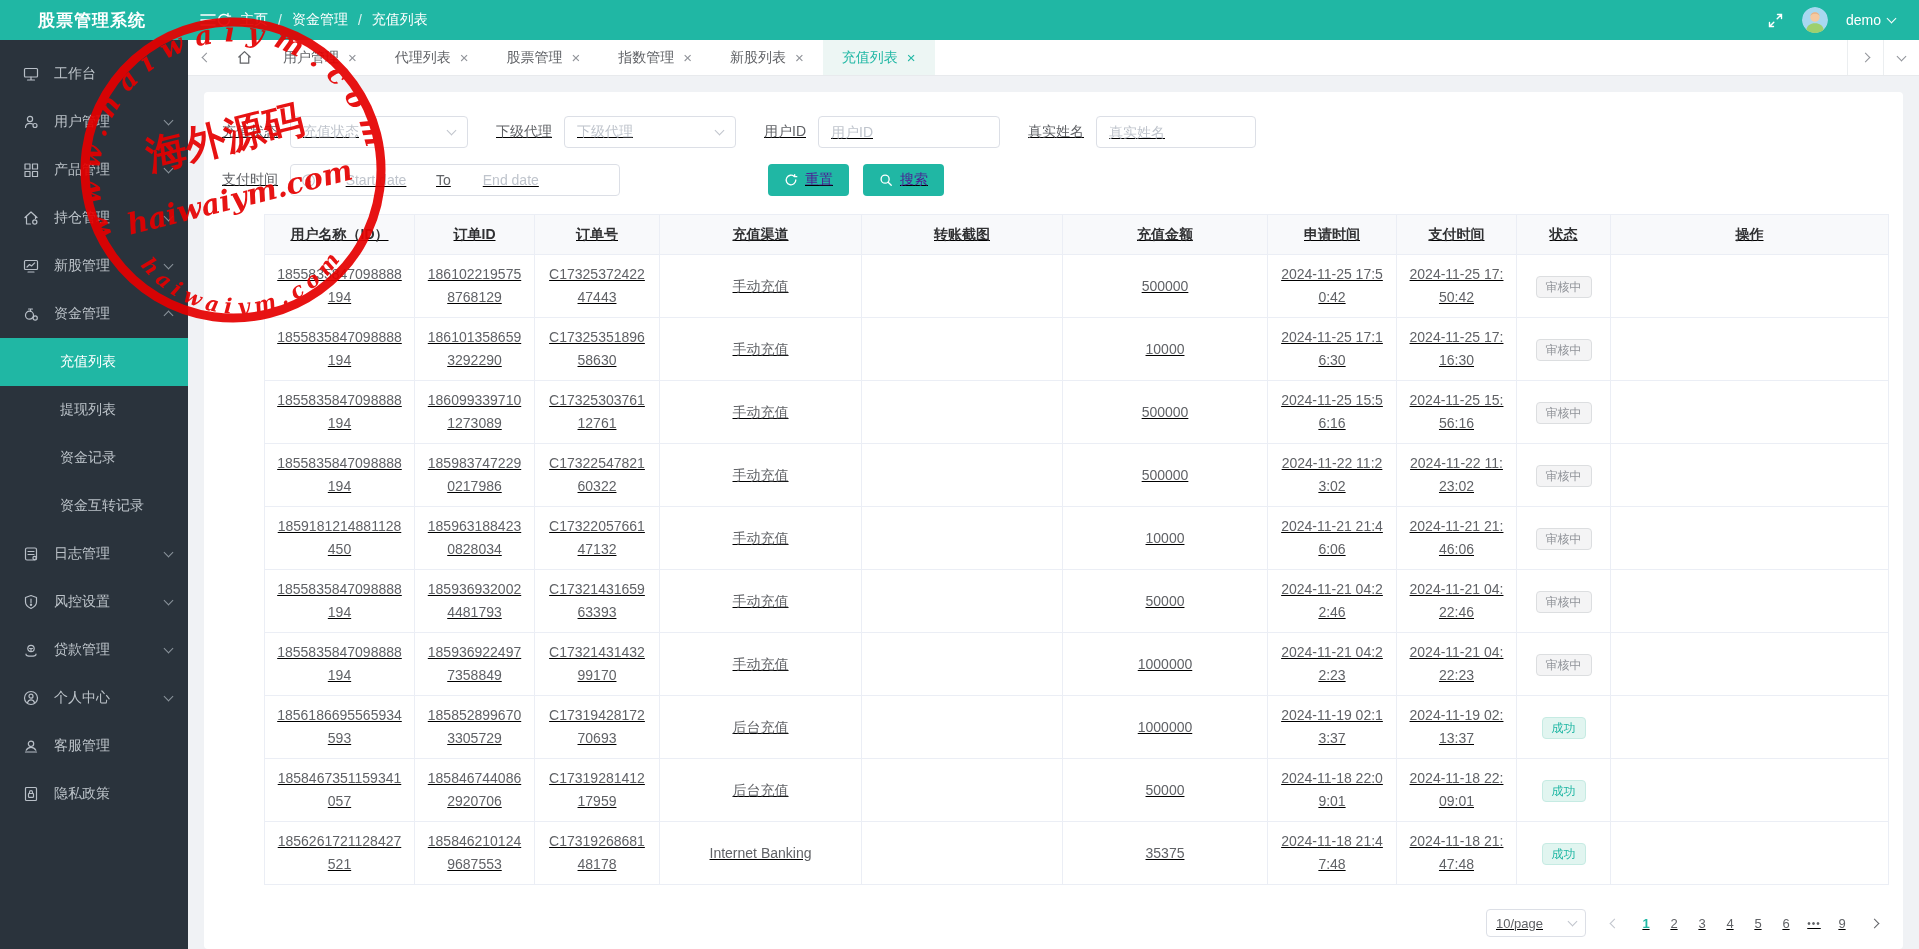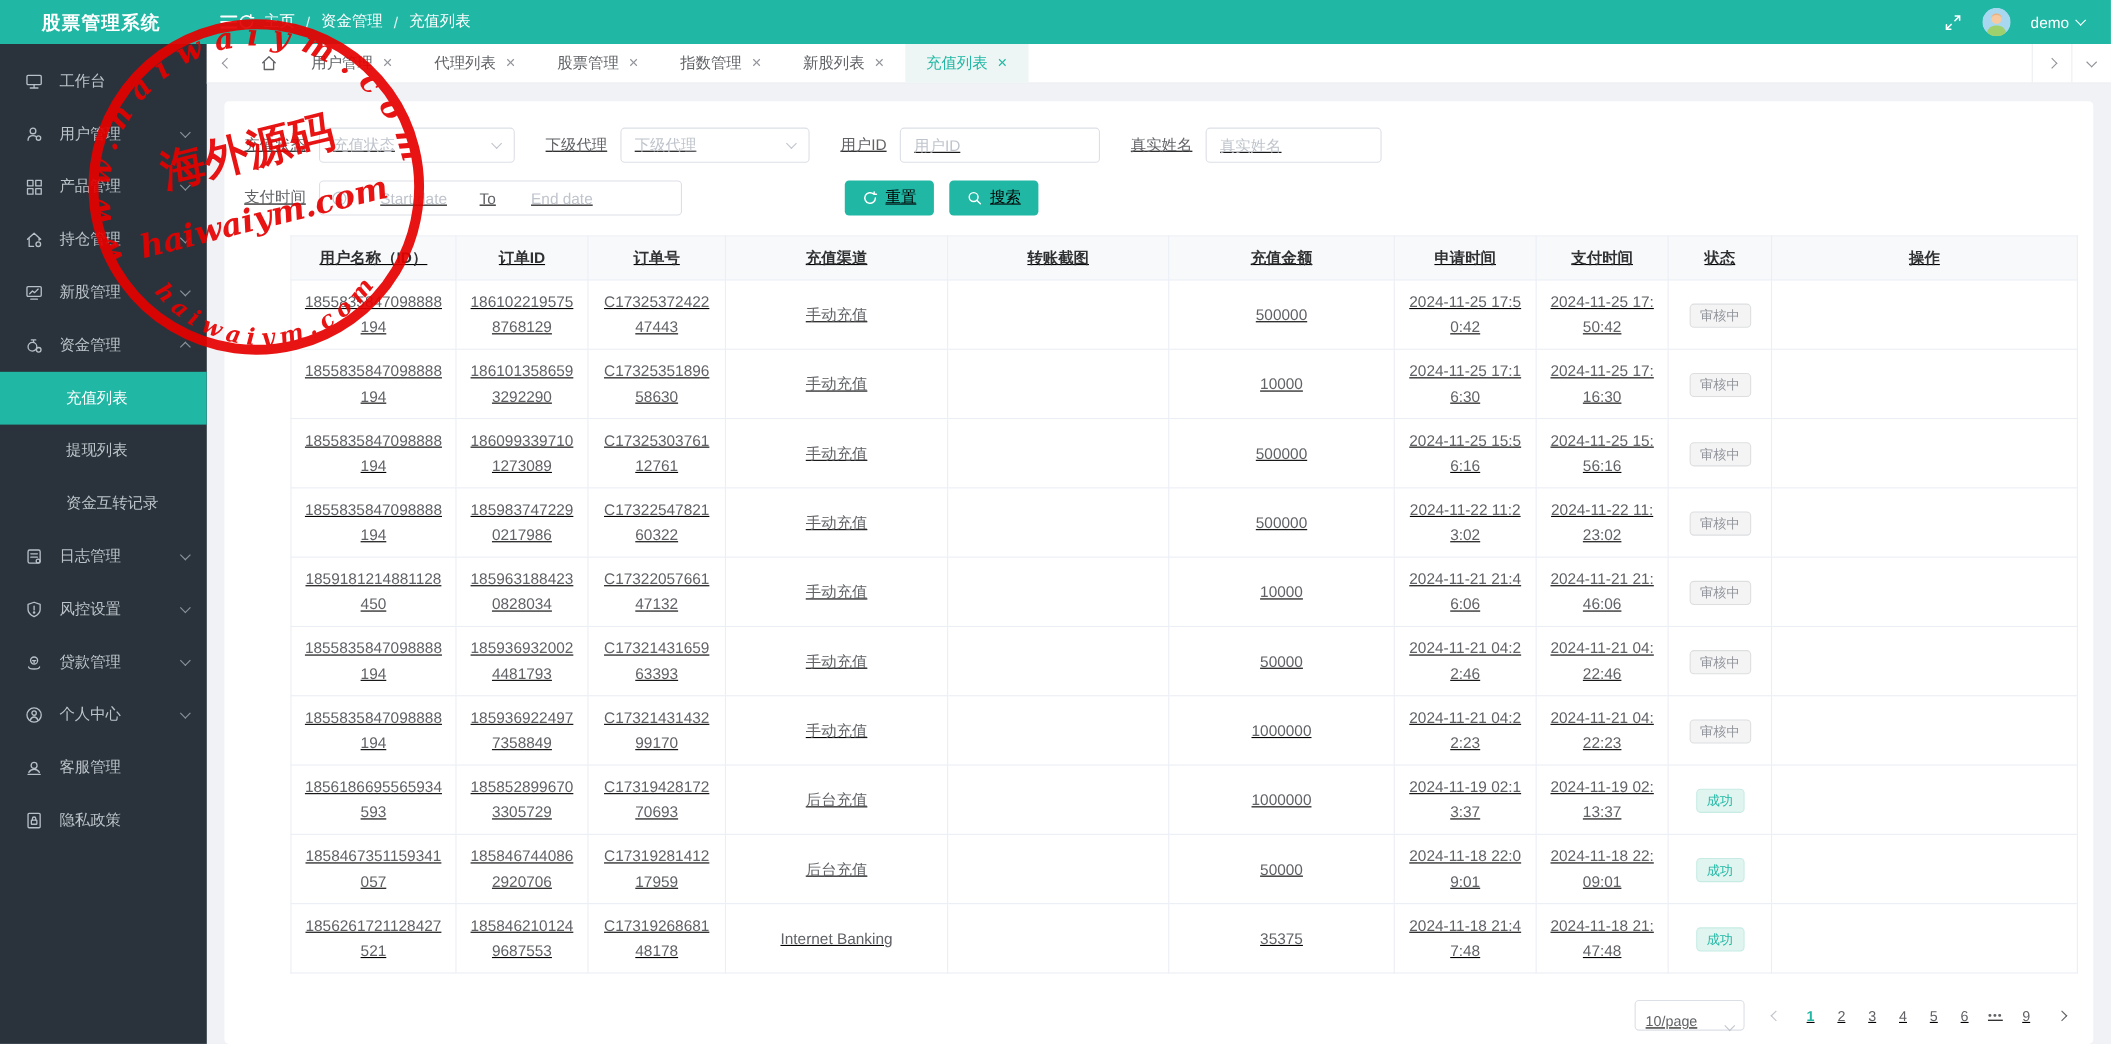--- a/index.html
+++ b/index.html
@@ -65,42 +65,42 @@
   .select .chev { color:#c0c4cc; }
   .tinput { height:32px; border:1px solid #dcdfe6; border-radius:4px; background:#fff;
     padding:0 12px; font-size:14px; color:#606266; outline:none; font-family:inherit; }
   .tinput::placeholder { color:#bfc4cc; }
   .daterange { width:330px; height:32px; border:1px solid #dcdfe6; border-radius:4px; background:#fff;
     display:flex; align-items:center; padding:0 10px; gap:4px; }
   .daterange input { border:none; outline:none; width:112px; font-size:14px; color:#606266; text-align:center; font-family:inherit; }
   .daterange input::placeholder { color:#bfc4cc; }
   .dr-sep { font-size:14px; color:#606266; }
   .clockicon { color:#c0c4cc; display:flex; }
-  .btn { height:32px; padding:11px 16px; border:none; border-radius:4px; background:#20b7a4; color:#000000;
+  .btn { height:32px; padding:11px 16px; border:none; border-radius:4px; background:#20b7a4; color:#4c1d95;
     font-size:14px; display:inline-flex; align-items:center; gap:7px; cursor:pointer; font-family:inherit; }
   .btn svg { stroke:#fff; fill:none; stroke-width:1.5; stroke-linecap:round; }
   .btn-reset { margin-left:148px; }
   .btn-search { margin-left:14px; }
 
   
   .table-wrap { margin:18px 0 0 48px; width:1624px; }
   table.data { border-collapse:collapse; width:1624px; table-layout:fixed; font-size:14px; color:#606266; }
   table.data th { height:40px; background:#f8f9fb; color:#303133; font-weight:bold; font-size:14px;
     border:1px solid #ebeef5; padding:0 6px; }
   table.data td { height:63px; border:1px solid #ebeef5; text-align:center; padding:4px 12px;
     line-height:23px; word-break:break-all; background:#fff; }
   .tag { display:inline-block; height:22px; line-height:20px; padding:0 9px; border-radius:4px; font-size:12px; }
   .tag.pending { background:#f4f4f5; border:1px solid #dcdee0; color:#909399; }
   .tag.success { background:#e1f5f0; border:1px solid #c6ebe3; color:#20b7a4; }
 
   
   .pagination { display:flex; justify-content:flex-end; align-items:center; margin-top:24px; gap:4px;
     font-size:13px; color:#606266; width:1624px; }
   .page-size { width:100px; height:28px; border:1px solid #dcdfe6; border-radius:4px; background:#fff;
-    display:flex; align-items:flex-end; justify-content:space-between; padding:0 9px; color:#606266; cursor:pointer; margin-right:10px; }
+    display:flex; align-items:center; justify-content:space-between; padding:0 9px; color:#606266; cursor:pointer; margin-right:10px; }
   .page-size .chev { color:#c0c4cc; }
   .page-btn { min-width:28px; height:28px; display:flex; align-items:center; justify-content:center; cursor:pointer; }
   .page-btn.active { color:#20b7a4; font-weight:bold; }
   .page-btn.dots { letter-spacing:1px; font-size:10px; color:#606266; }
   .page-arrow { width:28px; height:28px; display:flex; align-items:center; justify-content:center; cursor:pointer; }
   .page-arrow.prev { color:#c0c4cc; }
   .page-arrow.next { color:#606266; }
 
   
   .stamp { position:absolute; left:68px; top:0px; z-index:50; pointer-events:none; }
@@ -272,20 +272,21 @@
           <span class="sicon">
             <svg width="18" height="18">
               <use href="#fund-icon"></use>
             </svg>
           </span>
           <span class="slabel">资金管理</span>
           <i class="chev sarrow up"></i>
         </div>
         <div class="side-sub active">充值列表</div>
         <div class="side-sub">提现列表</div>
+        <div class="side-sub">资金记录</div>
         <div class="side-sub">资金互转记录</div>
         <div class="side-item">
           <span class="sicon">
             <svg width="18" height="18">
               <use href="#log-icon"></use>
             </svg>
           </span>
           <span class="slabel">日志管理</span>
           <i class="chev sarrow down"></i>
         </div>

